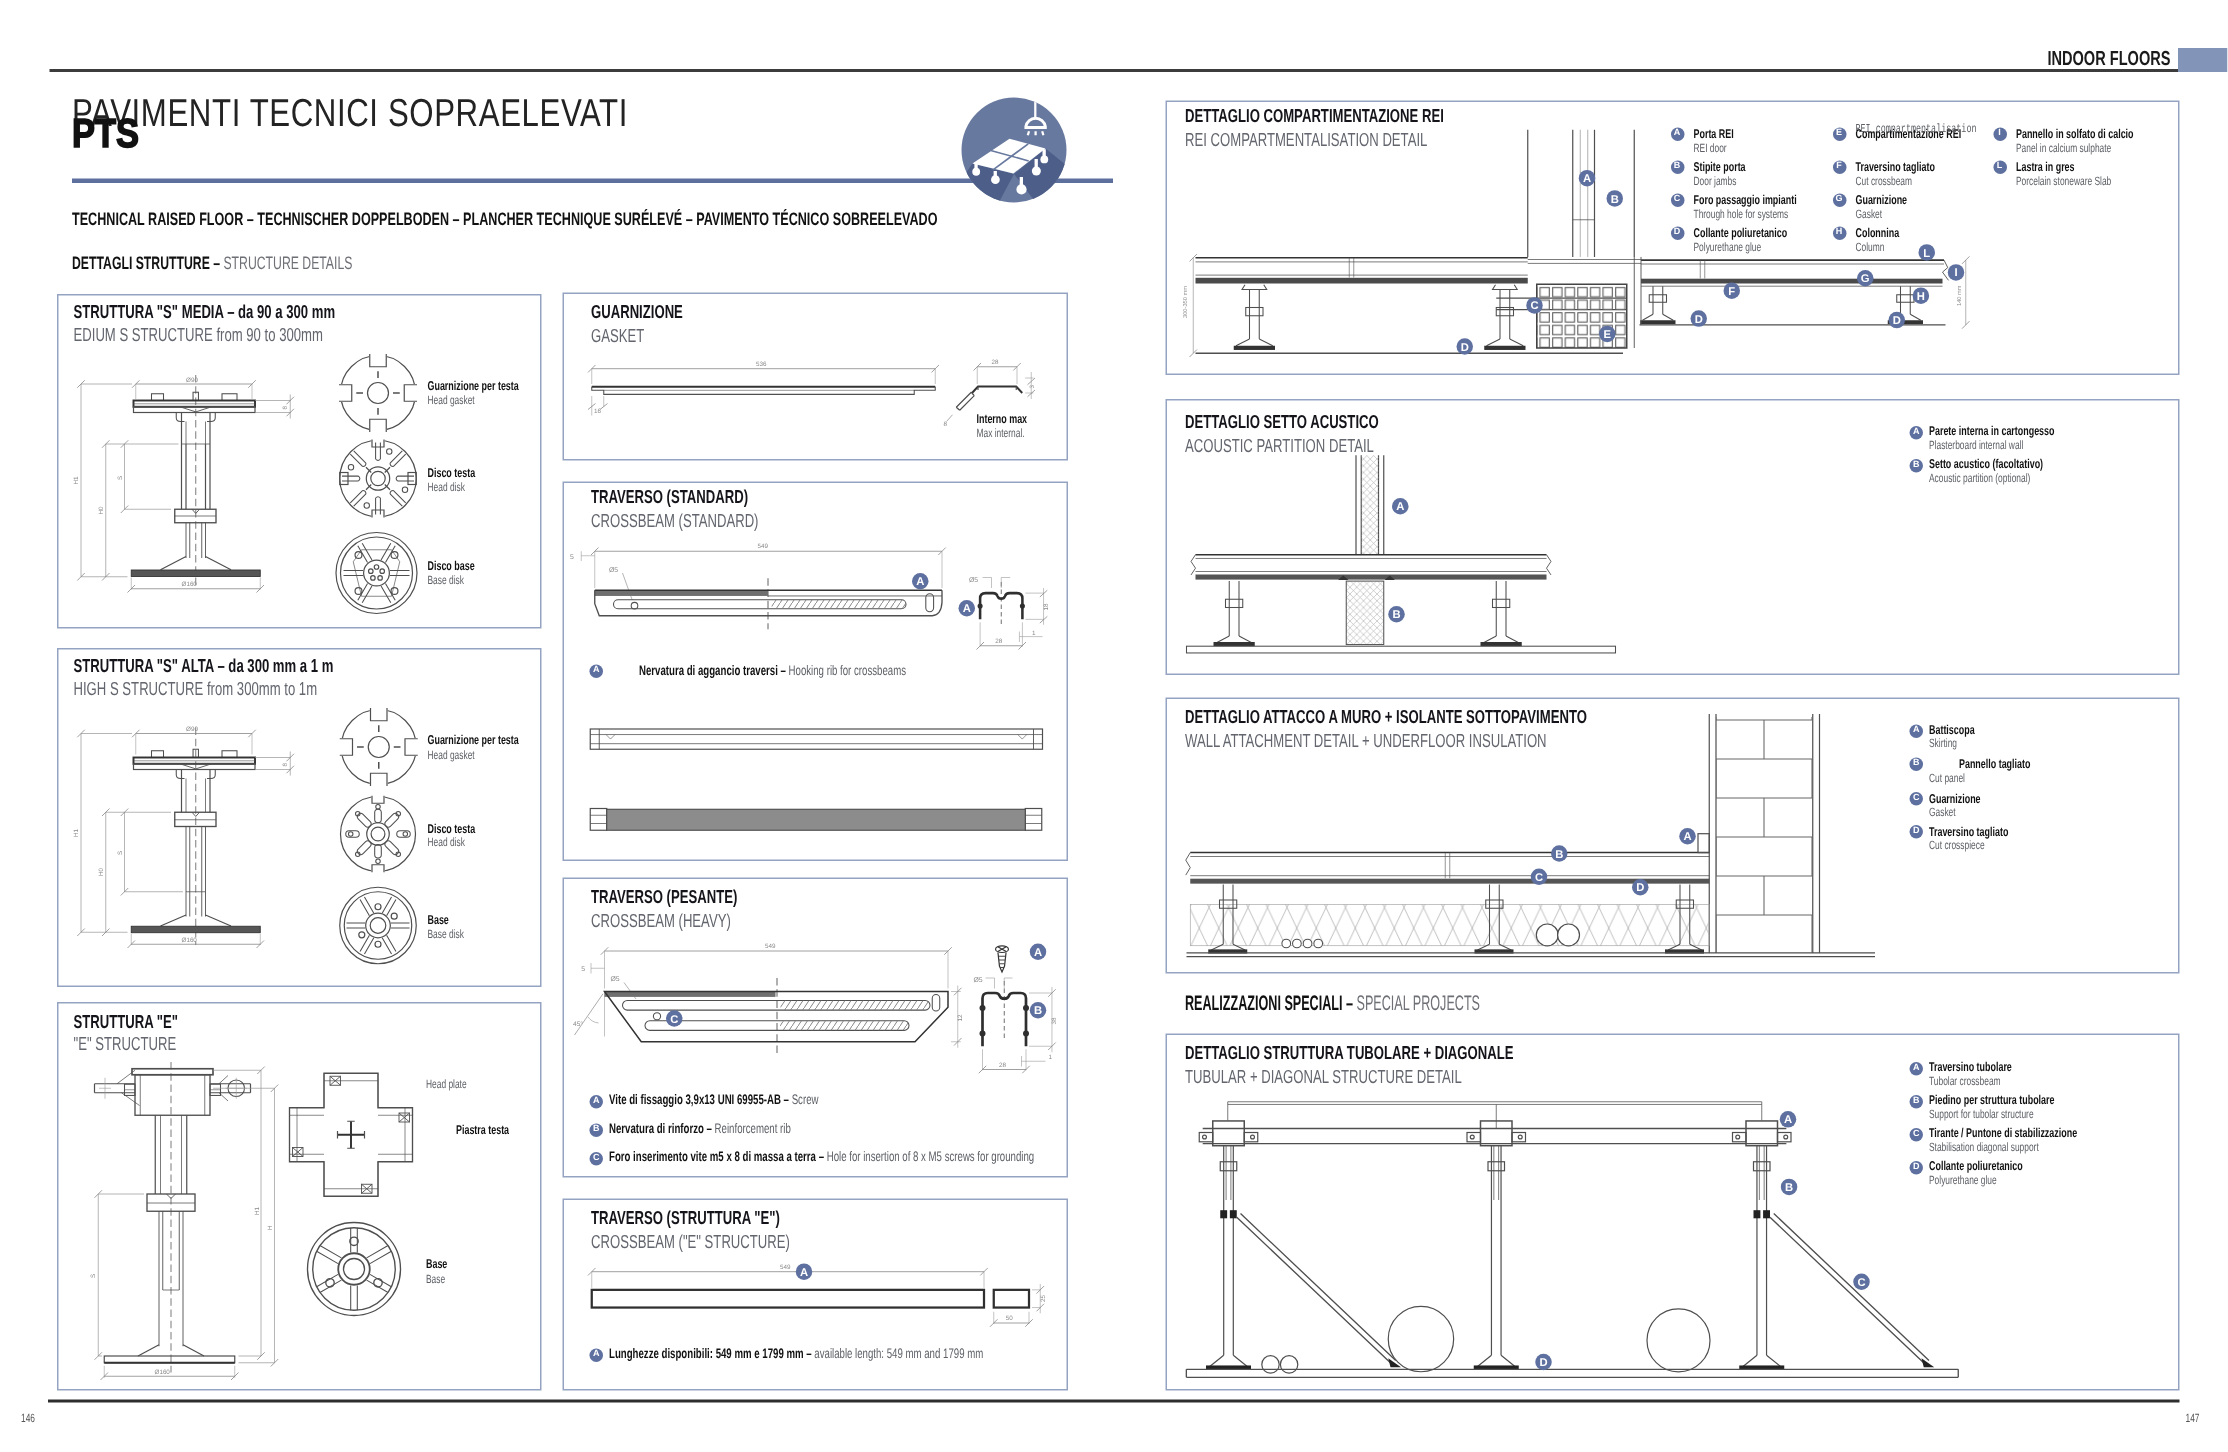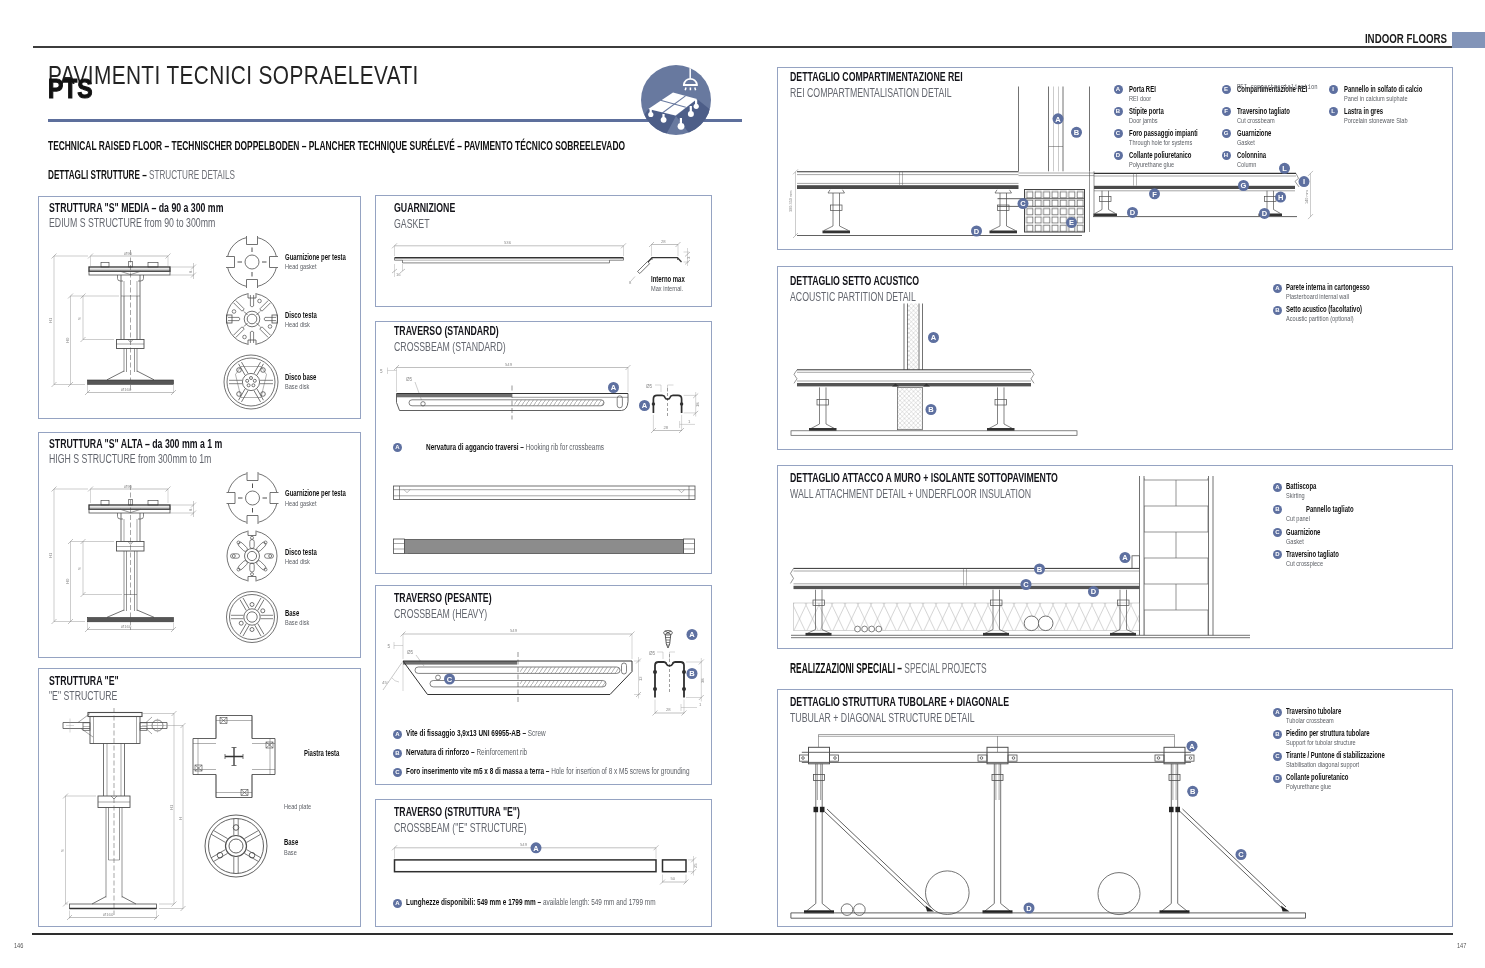--- a/index.html
+++ b/index.html
@@ -1059,21 +1059,21 @@
 <div class="abs" style="left:284.5px;top:607.5px;">
     <span class="cx lgb">Base</span>
   </div>
 <div class="abs" style="left:284.5px;top:618px;">
     <span class="cx lgs">Base disk</span>
   </div>
 
 <div class="abs" style="left:284px;top:748px;padding-left:20px;">
     <span class="cx lgb">Piastra testa</span>
   </div>
-<div class="abs" style="left:284px;top:802px;">
+<div class="abs" style="left:284px;top:718px;">
     <span class="cx lgs">Head plate</span>
   </div>
 <div class="abs" style="left:284px;top:837px;">
     <span class="cx lgb">Base</span>
   </div>
 <div class="abs" style="left:284px;top:848px;">
     <span class="cx lgs">Base</span>
   </div>
 
 <div class="abs" style="left:651px;top:273.5px;">

